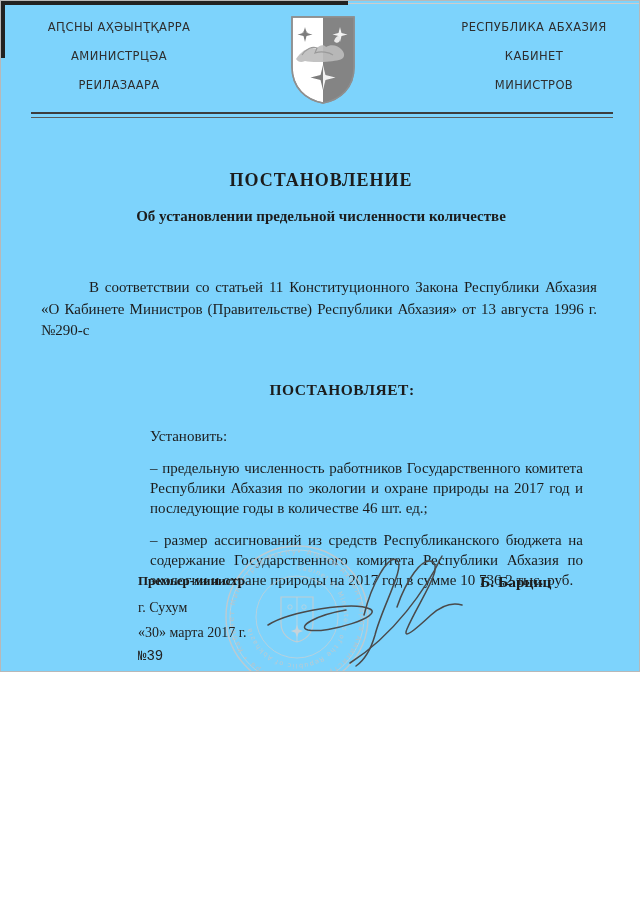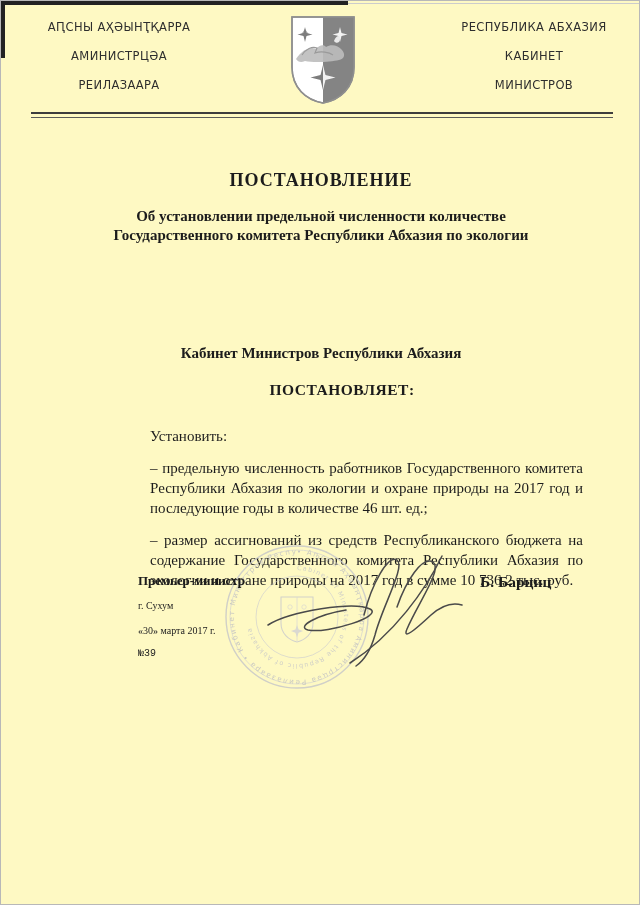--- a/index.html
+++ b/index.html
@@ -1,19 +1,19 @@
 <!DOCTYPE html>
 <html><head>
 <meta charset="utf-8">
 <style>
   html,body{margin:0;padding:0;background:#ffffff;}
   #page{
     position:relative;
-    width:640px;height:905px;
-    background:#fef9c3;
+    width:640px;height:672px;
+    background:#7dd3fc;
     box-sizing:border-box;
     border:1px solid #b8b8b8;
     overflow:hidden;
     font-family:"Liberation Serif","DejaVu Serif",serif;
     color:#1c1c1c;
   }
   
   .edge-top-dark{position:absolute;top:0;left:0;width:347px;height:4px;background:#222;}
   .edge-left-dark{position:absolute;top:0;left:0;width:4px;height:57px;background:#222;}
   .edge-top-faint{position:absolute;top:2px;left:347px;right:0;height:1px;background:#cccccc;}
@@ -68,21 +68,21 @@
   .signature{position:absolute;left:255px;top:548px;}
 
   .sig-row-title{
     position:absolute;top:572px;left:137px;
     font-weight:bold;font-size:13px;
   }
   .sig-row-name{
     position:absolute;top:572px;left:479px;
     font-weight:bold;font-size:15.5px;
   }
-  .footer-line{position:absolute;left:137px;font-size:10px;color:#222;}
+  .footer-line{position:absolute;left:137px;font-size:14px;color:#222;}
   #footer-city{top:599px;}
   #footer-date{top:624px;}
   #footer-number{top:647px;font-family:Liberation Mono, monospace;}
 </style>
 </head>
 <body>
 
 <div id="page">
 
   <div class="edge-top-dark"></div>
@@ -139,25 +139,24 @@
     <div>КАБИНЕТ</div>
     <div>МИНИСТРОВ</div>
   </div>
 
   <div class="header-rule"></div>
 
   <div class="doc-title">ПОСТАНОВЛЕНИЕ</div>
 
   <div class="doc-subtitle">
     <div>Об установлении предельной численности количестве</div>
-    <div>Государственного комитета Республики Абхазия по экологии</div>
-  </div>
-
-
-  <div class="authority">Кабинет Министров Республики Абхазия</div>
+  </div>
+
+  <div class="preamble">В соответствии со статьей 11 Конституционного Закона Республики Абхазия «О Кабинете Министров (Правительстве) Республики Абхазия» от 13 августа 1996 г. №290-с</div>
+
   <div class="decree-verb">ПОСТАНОВЛЯЕТ:</div>
 
   <div class="resolution">
     <p class="intro">Установить:</p>
     <p>– предельную численность работников Государственного комитета Республики Абхазия по экологии и охране природы на 2017 год и последующие годы в количестве 46 шт. ед.;</p>
     <p>– размер ассигнований из средств Республиканского бюджета на содержание Государственного комитета Республики Абхазия по экологии и охране природы на 2017 год в сумме 10 736,2 тыс. руб.</p>
   </div>
 
   <div class="seal">
     <svg width="160" height="152" viewBox="0 0 160 152">

